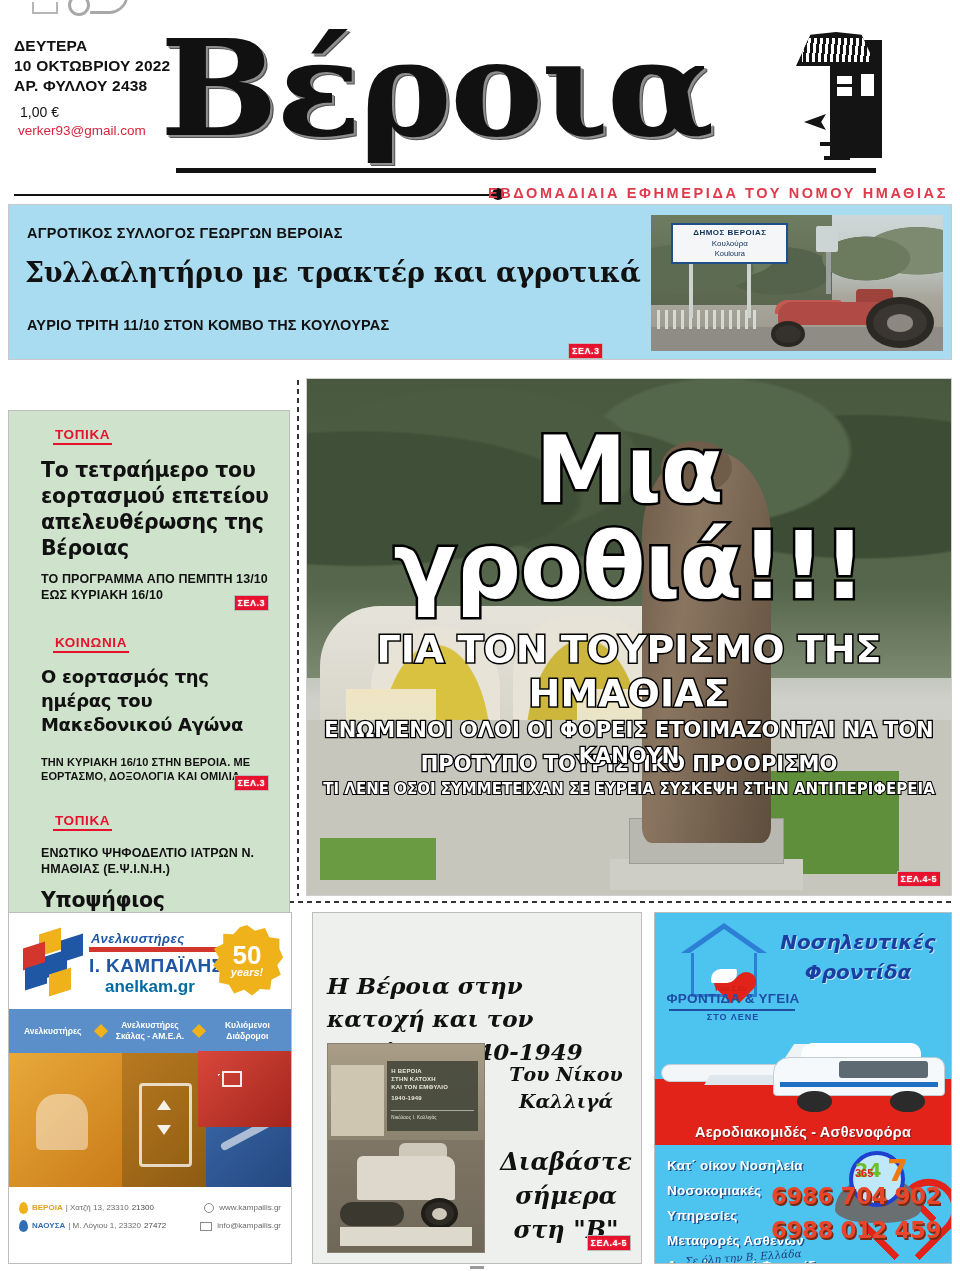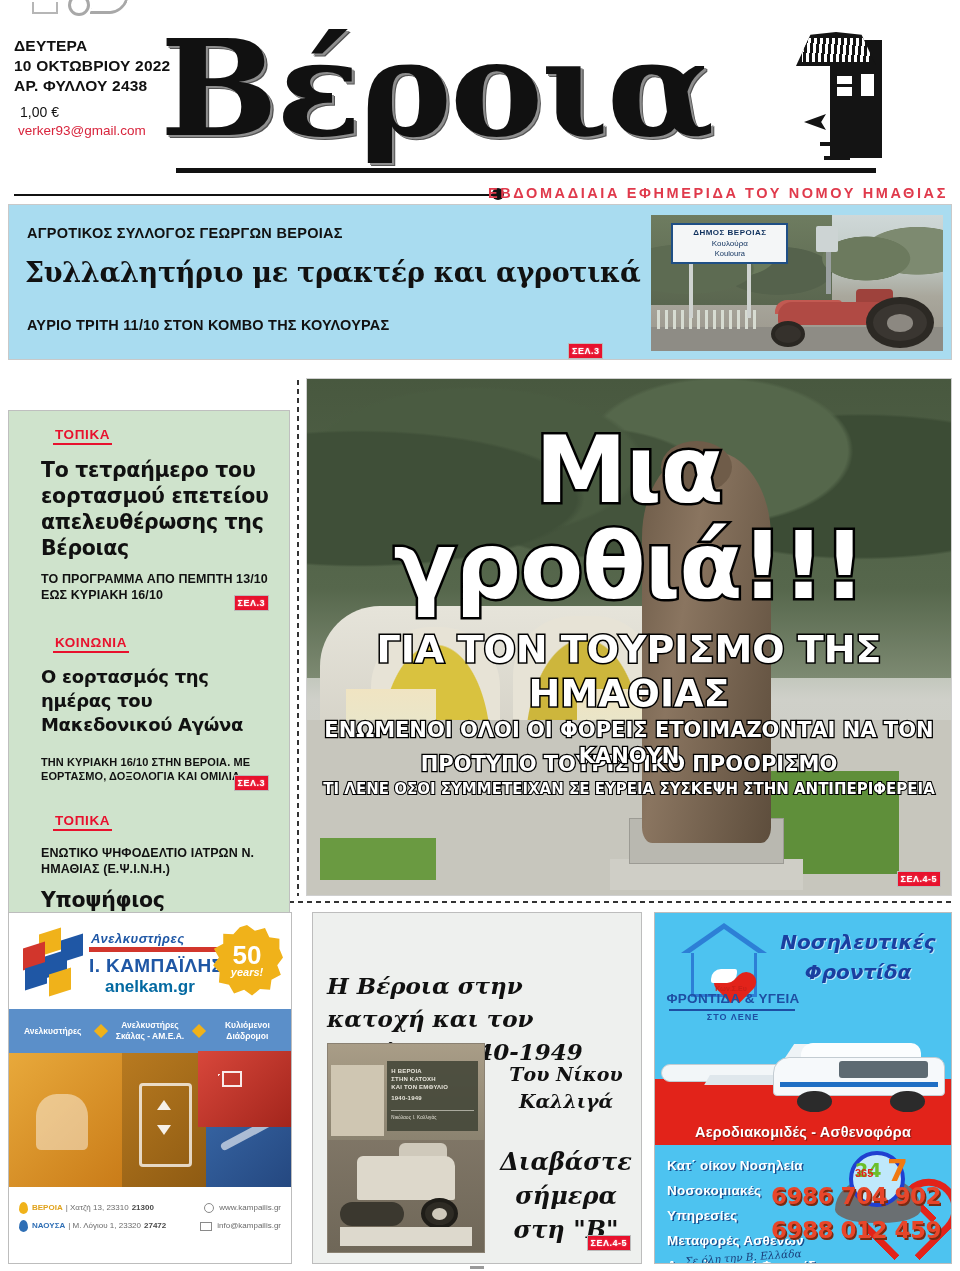--- a/index.html
+++ b/index.html
@@ -215,21 +215,21 @@
   .k-i4 .stair { position:absolute; left:22%; top:30%; width:56%; height:40%;
      background: linear-gradient(135deg, rgba(255,255,255,.85) 0 2px, transparent 2px);}
   .k-i4 .sq { position:absolute; left:26%; top:26%; width:20px; height:16px; border:2px solid rgba(255,255,255,.9);}
   .k-foot { position:absolute; left:0; bottom:0; width:100%; height:76px; background:#fff; padding:14px 10px 0 10px;}
   .k-row { display:flex; align-items:center; font-size:8px; color:#6b6b6b; line-height:14px; margin-bottom:4px;}
   .k-pin { width:9px; height:12px; margin-right:4px; flex:0 0 auto; position:relative;}
   .k-pin.y:before{content:""; position:absolute; inset:0; background:#f0b21a; border-radius:50% 50% 50% 50%/60% 60% 40% 40%;}
   .k-pin.b:before{content:""; position:absolute; inset:0; background:#2f6fb5; border-radius:50% 50% 50% 50%/60% 60% 40% 40%;}
   .k-city { font-weight:bold; color:#e0a21b; margin-right:3px; }
   .k-city.b { color:#2f6fb5; }
-  .k-phone { font-weight:bold; color:#4a4a4a; }
+  .k-phone { font-weight:normal; color:#4a4a4a; }
   .k-right { margin-left:auto; display:flex; align-items:center; color:#6b6b6b;}
   .k-gl { width:10px; height:10px; border:1.4px solid #8a8a8a; border-radius:50%; margin-right:5px;}
   .k-env { width:12px; height:9px; border:1.4px solid #8a8a8a; margin-right:5px;}
 
   
   .b-head { position:absolute; left:14px; top:16px; width:300px;
      font-family:"DejaVu Serif", serif; font-style:italic; font-weight:bold;
      font-size:23px; line-height:33px; color:#111;margin-top:40px; }
   .b-cover { position:absolute; left:14px; top:130px; width:158px; height:210px;
      background:linear-gradient(180deg,#8d8272,#6f6758); border:1px solid #8a8172; overflow:hidden;}

